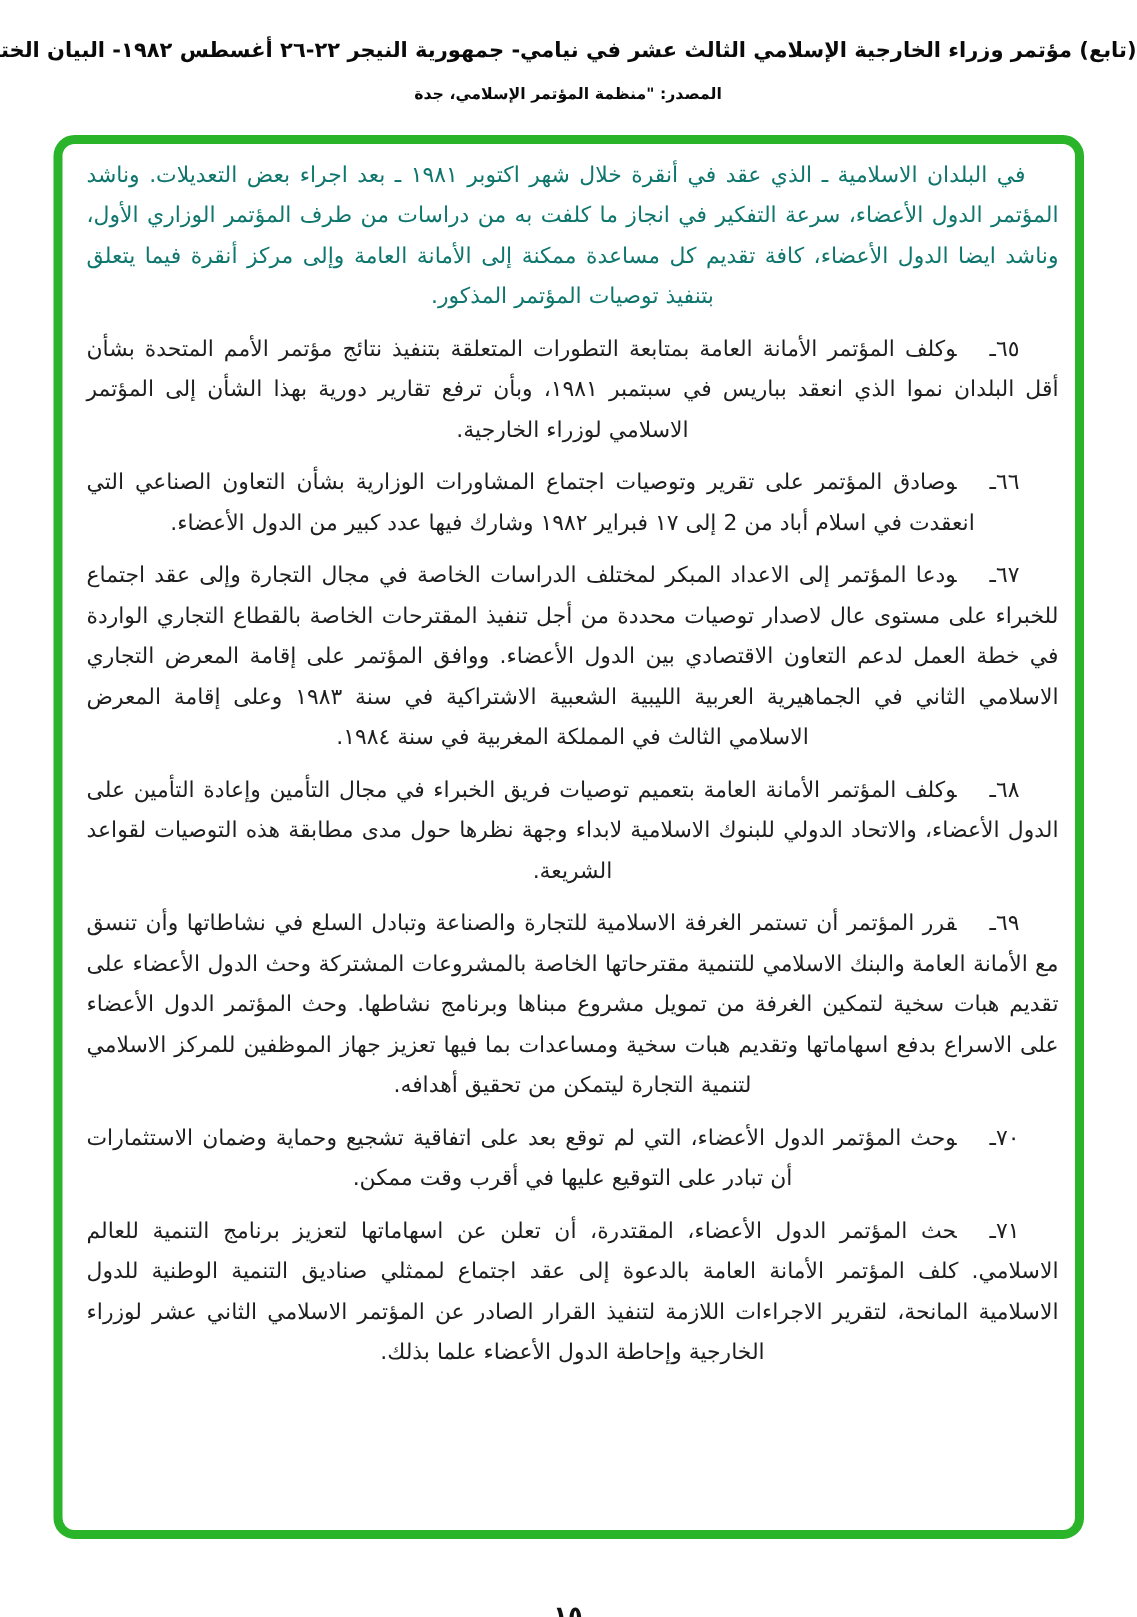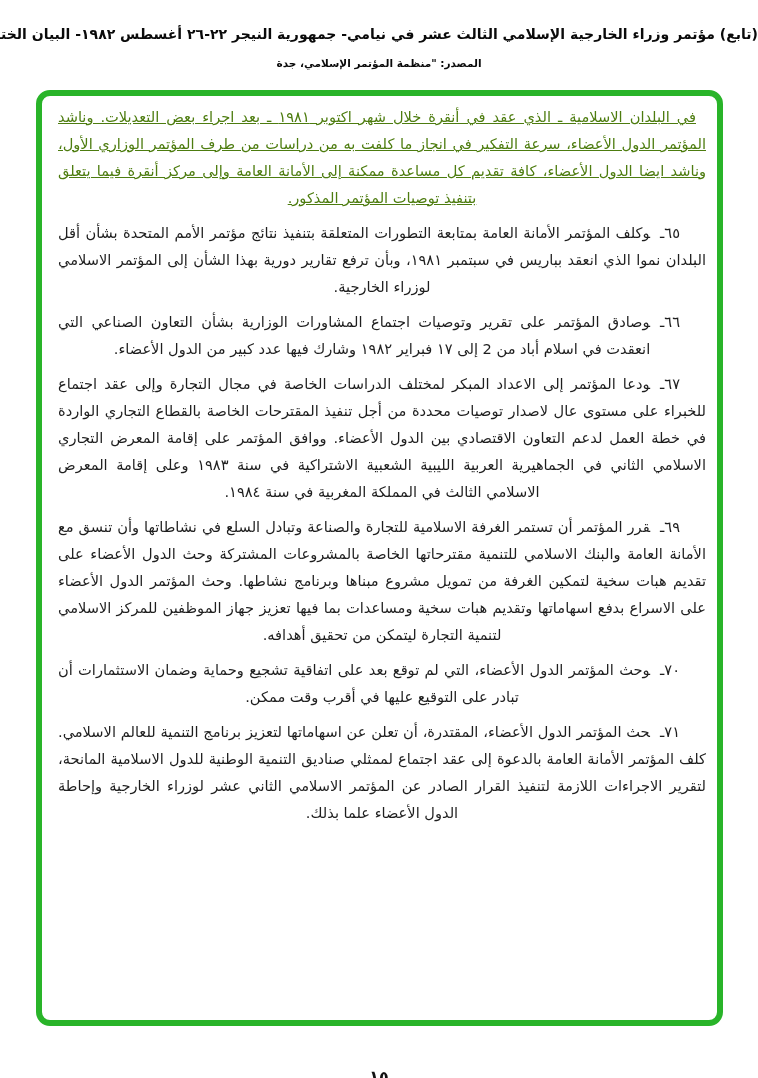--- a/index.html
+++ b/index.html
@@ -60,25 +60,24 @@
     font-size: 14.6px;
     line-height: 27px;
     color: #1e1e1e;
   }
   .para {
     margin: 0 0 8px 0;
     text-indent: 26px;
   }
   .para.continuation {
     text-indent: 0;
-    color: #4d7c0f; 
-    text-decoration: underline;
+    color: #0f766e; 
   }
   .para-num {
-    margin-left: 10px;
+    margin-left: 22px;
     white-space: nowrap;
   }
   .page-number {
     position: absolute;
     top: 1038px;
     left: 0;
     right: 0;
     text-align: center;
     font-weight: bold;
     font-size: 16px;
@@ -96,20 +95,21 @@
 
 <div class="content">
   <p class="para continuation"><span class="para-num"></span><span>في البلدان الاسلامية ـ الذي عقد في أنقرة خلال شهر اكتوبر ١٩٨١ ـ بعد اجراء بعض التعديلات. وناشد المؤتمر الدول الأعضاء، سرعة التفكير في انجاز ما كلفت به من دراسات من طرف المؤتمر الوزاري الأول، وناشد ايضا الدول الأعضاء، كافة تقديم كل مساعدة ممكنة إلى الأمانة العامة وإلى مركز أنقرة فيما يتعلق بتنفيذ توصيات المؤتمر المذكور.</span></p>
 
   <p class="para"><span class="para-num">٦٥ـ</span><span>وكلف المؤتمر الأمانة العامة بمتابعة التطورات المتعلقة بتنفيذ نتائج مؤتمر الأمم المتحدة بشأن أقل البلدان نموا الذي انعقد بباريس في سبتمبر ١٩٨١، وبأن ترفع تقارير دورية بهذا الشأن إلى المؤتمر الاسلامي لوزراء الخارجية.</span></p>
 
   <p class="para"><span class="para-num">٦٦ـ</span><span>وصادق المؤتمر على تقرير وتوصيات اجتماع المشاورات الوزارية بشأن التعاون الصناعي التي انعقدت في اسلام أباد من 2 إلى ١٧ فبراير ١٩٨٢ وشارك فيها عدد كبير من الدول الأعضاء.</span></p>
 
   <p class="para"><span class="para-num">٦٧ـ</span><span>ودعا المؤتمر إلى الاعداد المبكر لمختلف الدراسات الخاصة في مجال التجارة وإلى عقد اجتماع للخبراء على مستوى عال لاصدار توصيات محددة من أجل تنفيذ المقترحات الخاصة بالقطاع التجاري الواردة في خطة العمل لدعم التعاون الاقتصادي بين الدول الأعضاء. ووافق المؤتمر على إقامة المعرض التجاري الاسلامي الثاني في الجماهيرية العربية الليبية الشعبية الاشتراكية في سنة ١٩٨٣ وعلى إقامة المعرض الاسلامي الثالث في المملكة المغربية في سنة ١٩٨٤.</span></p>
 
+  <p class="para"><span class="para-num">٦٨ـ</span><span>وكلف المؤتمر الأمانة العامة بتعميم توصيات فريق الخبراء في مجال التأمين وإعادة التأمين على الدول الأعضاء، والاتحاد الدولي للبنوك الاسلامية لابداء وجهة نظرها حول مدى مطابقة هذه التوصيات لقواعد الشريعة.</span></p>
 
   <p class="para"><span class="para-num">٦٩ـ</span><span>قرر المؤتمر أن تستمر الغرفة الاسلامية للتجارة والصناعة وتبادل السلع في نشاطاتها وأن تنسق مع الأمانة العامة والبنك الاسلامي للتنمية مقترحاتها الخاصة بالمشروعات المشتركة وحث الدول الأعضاء على تقديم هبات سخية لتمكين الغرفة من تمويل مشروع مبناها وبرنامج نشاطها. وحث المؤتمر الدول الأعضاء على الاسراع بدفع اسهاماتها وتقديم هبات سخية ومساعدات بما فيها تعزيز جهاز الموظفين للمركز الاسلامي لتنمية التجارة ليتمكن من تحقيق أهدافه.</span></p>
 
   <p class="para"><span class="para-num">٧٠ـ</span><span>وحث المؤتمر الدول الأعضاء، التي لم توقع بعد على اتفاقية تشجيع وحماية وضمان الاستثمارات أن تبادر على التوقيع عليها في أقرب وقت ممكن.</span></p>
 
   <p class="para"><span class="para-num">٧١ـ</span><span>حث المؤتمر الدول الأعضاء، المقتدرة، أن تعلن عن اسهاماتها لتعزيز برنامج التنمية للعالم الاسلامي. كلف المؤتمر الأمانة العامة بالدعوة إلى عقد اجتماع لممثلي صناديق التنمية الوطنية للدول الاسلامية المانحة، لتقرير الاجراءات اللازمة لتنفيذ القرار الصادر عن المؤتمر الاسلامي الثاني عشر لوزراء الخارجية وإحاطة الدول الأعضاء علما بذلك.</span></p>
 
 </div>
 
 <div class="page-number">١٥</div>

